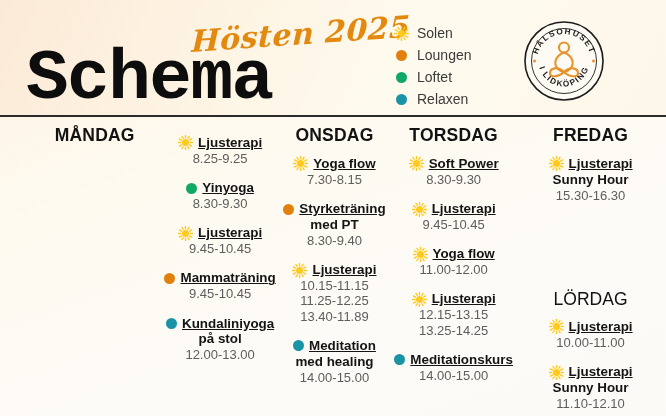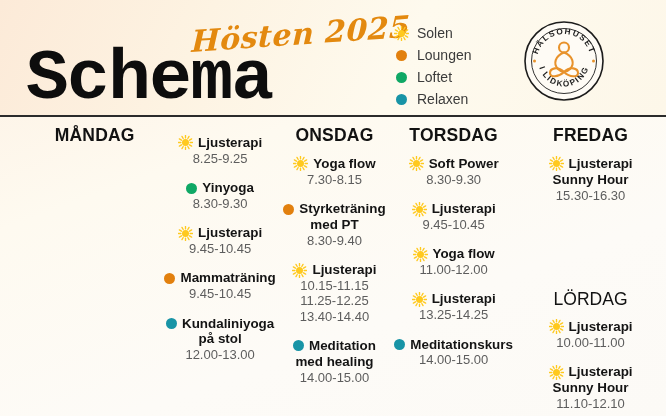--- a/index.html
+++ b/index.html
@@ -150,20 +150,21 @@
     display: flex;
     align-items: center;
     justify-content: center;
     gap: 5px;
   }
   .ev-title {
     font-weight: bold;
     font-size: 13.4px;
     color: #141414;
     white-space: nowrap;
+    text-decoration: underline;
   }
   .ev-title2 {
     font-weight: bold;
     font-size: 13.4px;
     color: #141414;
     text-align: center;
     white-space: nowrap;
   }
   .ev-time {
     font-size: 13px;
@@ -378,21 +379,21 @@
                   <line x1="3.5162831425915826" y1="5.199999999999999" x2="1.3512196331304862" y2="3.9499999999999993" stroke="#FFC91E" stroke-width="1.35" stroke-linecap="round"></line>
                   <line x1="5.1999999999999975" y1="3.516283142591584" x2="3.949999999999997" y2="1.351219633130488" stroke="#FFC91E" stroke-width="1.35" stroke-linecap="round"></line>
                   <line x1="7.499999999999999" y1="2.9000000000000004" x2="7.499999999999999" y2="0.40000000000000036" stroke="#FFC91E" stroke-width="1.35" stroke-linecap="round"></line>
                   <line x1="9.8" y1="3.5162831425915826" x2="11.05" y2="1.3512196331304862" stroke="#FFC91E" stroke-width="1.35" stroke-linecap="round"></line>
                   <line x1="11.483716857408416" y1="5.1999999999999975" x2="13.648780366869513" y2="3.949999999999997" stroke="#FFC91E" stroke-width="1.35" stroke-linecap="round"></line>
                 </svg></span>
               <span class="ev-title">Ljusterapi</span>
             </div>
             <div class="ev-time">10.15-11.15</div>
             <div class="ev-time">11.25-12.25</div>
-            <div class="ev-time">13.40-14.40</div>
+            <div class="ev-time">13.40-11.89</div>
           </div>
           <div class="event">
             <div class="ev-title-line">
               <span class="dot" style="background: rgb(24, 148, 166);"></span>
               <span class="ev-title">Meditation</span>
             </div>
             <div class="ev-title2">med healing</div>
             <div class="ev-time">14.00-15.00</div>
           </div>
         </div>
@@ -475,20 +476,21 @@
                   <line x1="3.516283142591582" y1="9.799999999999999" x2="1.3512196331304853" y2="11.049999999999999" stroke="#FFC91E" stroke-width="1.35" stroke-linecap="round"></line>
                   <line x1="2.9000000000000004" y1="7.500000000000001" x2="0.40000000000000036" y2="7.500000000000001" stroke="#FFC91E" stroke-width="1.35" stroke-linecap="round"></line>
                   <line x1="3.5162831425915826" y1="5.199999999999999" x2="1.3512196331304862" y2="3.9499999999999993" stroke="#FFC91E" stroke-width="1.35" stroke-linecap="round"></line>
                   <line x1="5.1999999999999975" y1="3.516283142591584" x2="3.949999999999997" y2="1.351219633130488" stroke="#FFC91E" stroke-width="1.35" stroke-linecap="round"></line>
                   <line x1="7.499999999999999" y1="2.9000000000000004" x2="7.499999999999999" y2="0.40000000000000036" stroke="#FFC91E" stroke-width="1.35" stroke-linecap="round"></line>
                   <line x1="9.8" y1="3.5162831425915826" x2="11.05" y2="1.3512196331304862" stroke="#FFC91E" stroke-width="1.35" stroke-linecap="round"></line>
                   <line x1="11.483716857408416" y1="5.1999999999999975" x2="13.648780366869513" y2="3.949999999999997" stroke="#FFC91E" stroke-width="1.35" stroke-linecap="round"></line>
                 </svg></span>
               <span class="ev-title">Ljusterapi</span>
             </div>
+            <div class="ev-time">12.15-13.15</div>
             <div class="ev-time">13.25-14.25</div>
           </div>
           <div class="event">
             <div class="ev-title-line">
               <span class="dot" style="background: rgb(24, 148, 166);"></span>
               <span class="ev-title">Meditationskurs</span>
             </div>
             <div class="ev-time">14.00-15.00</div>
           </div>
         </div>

